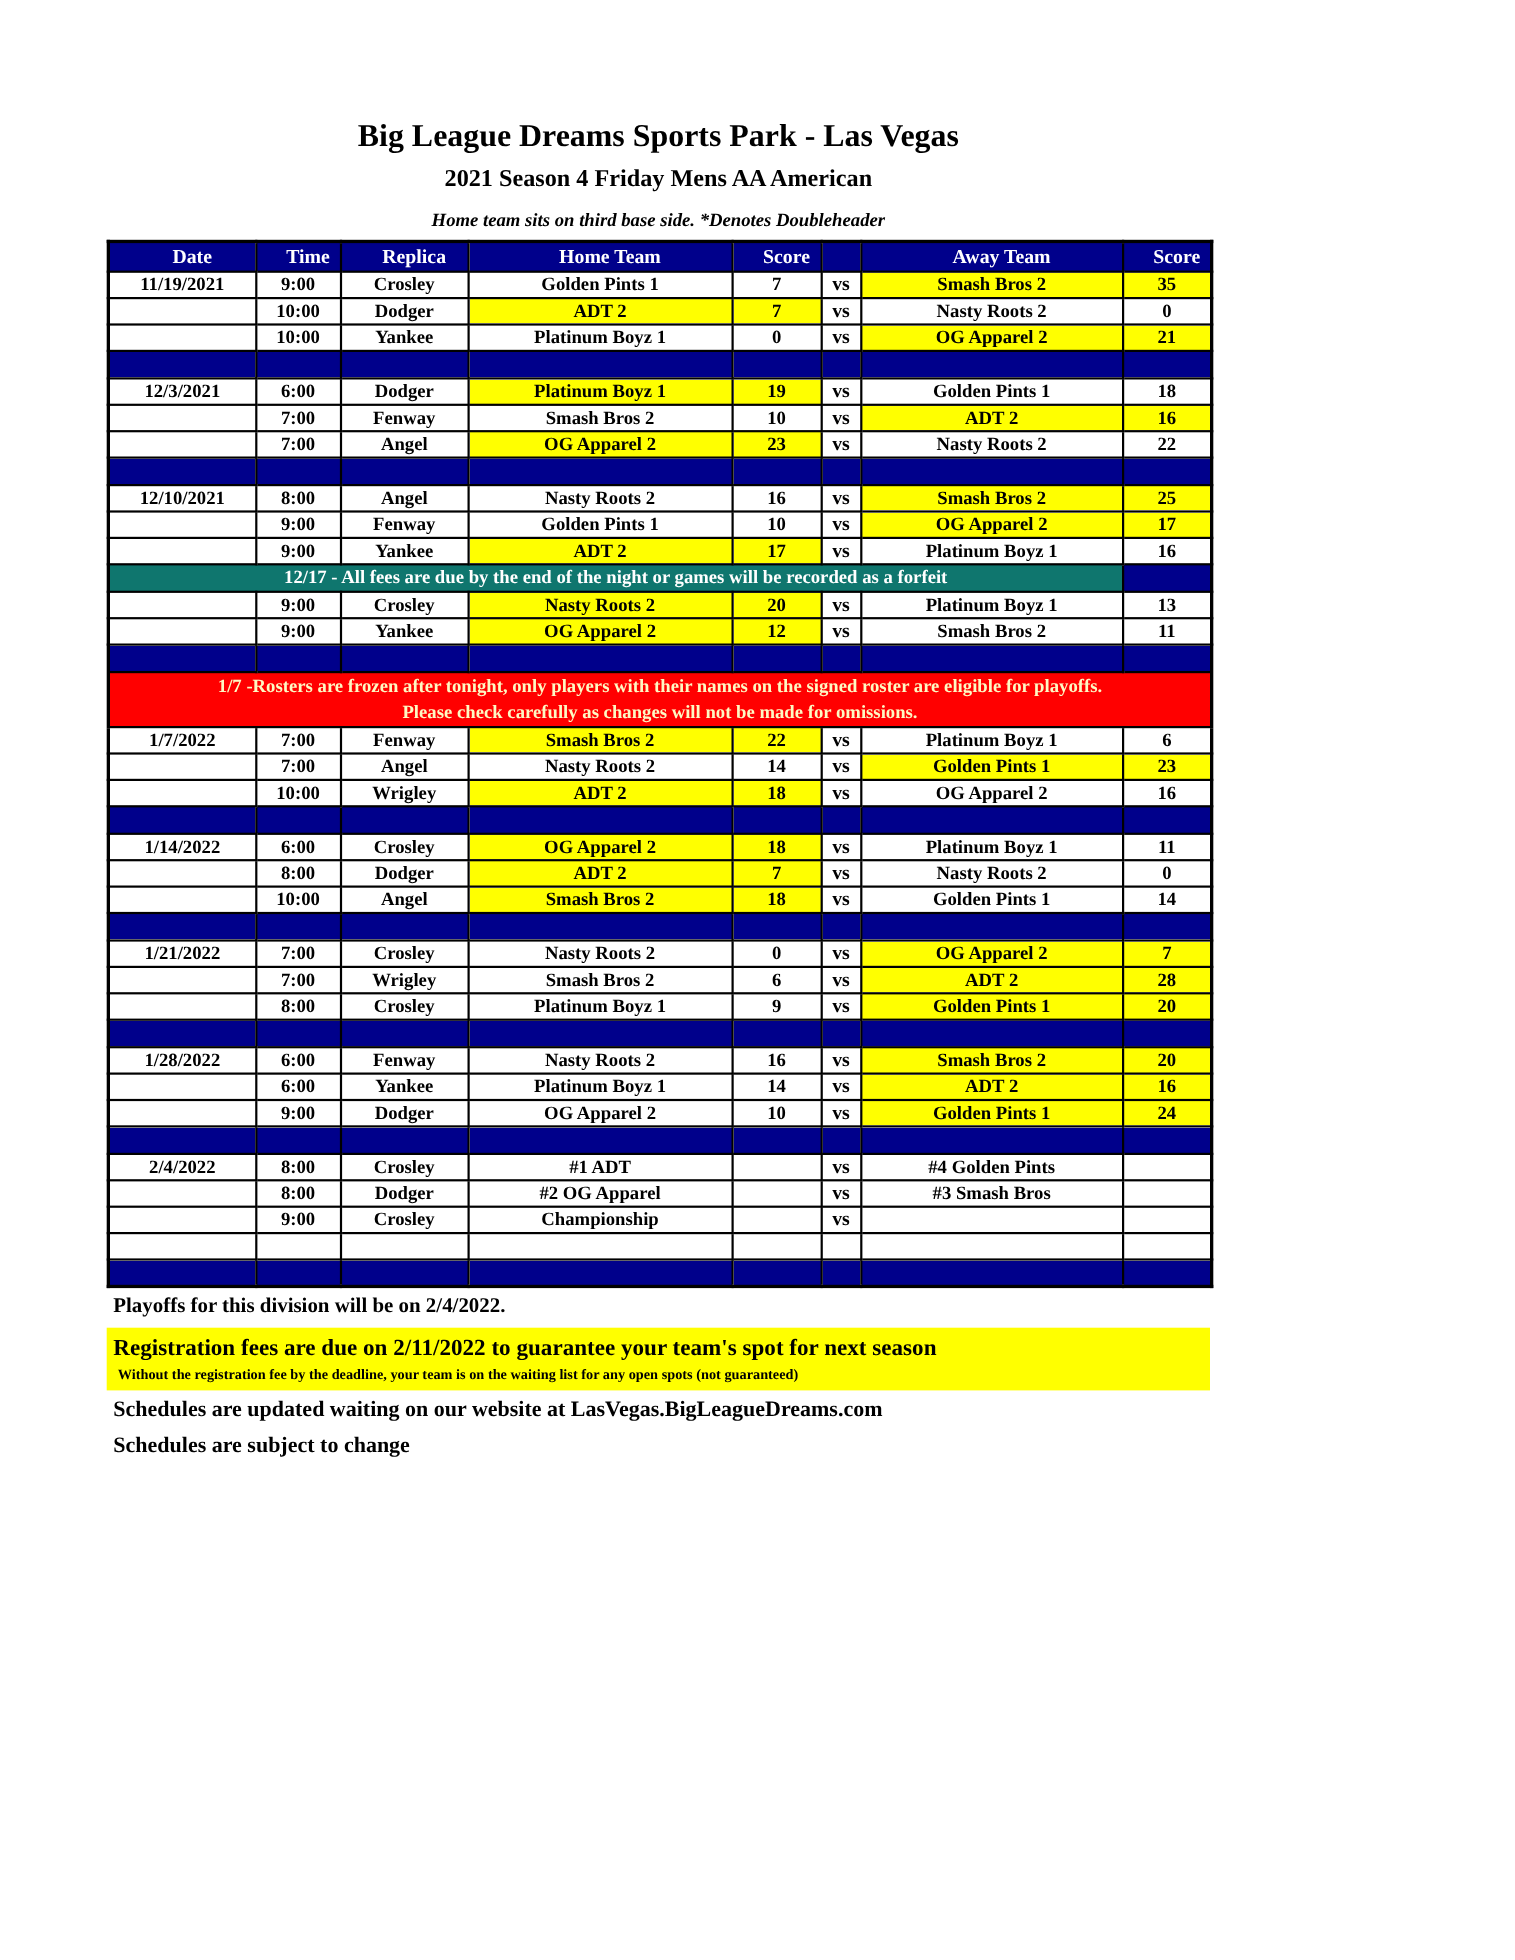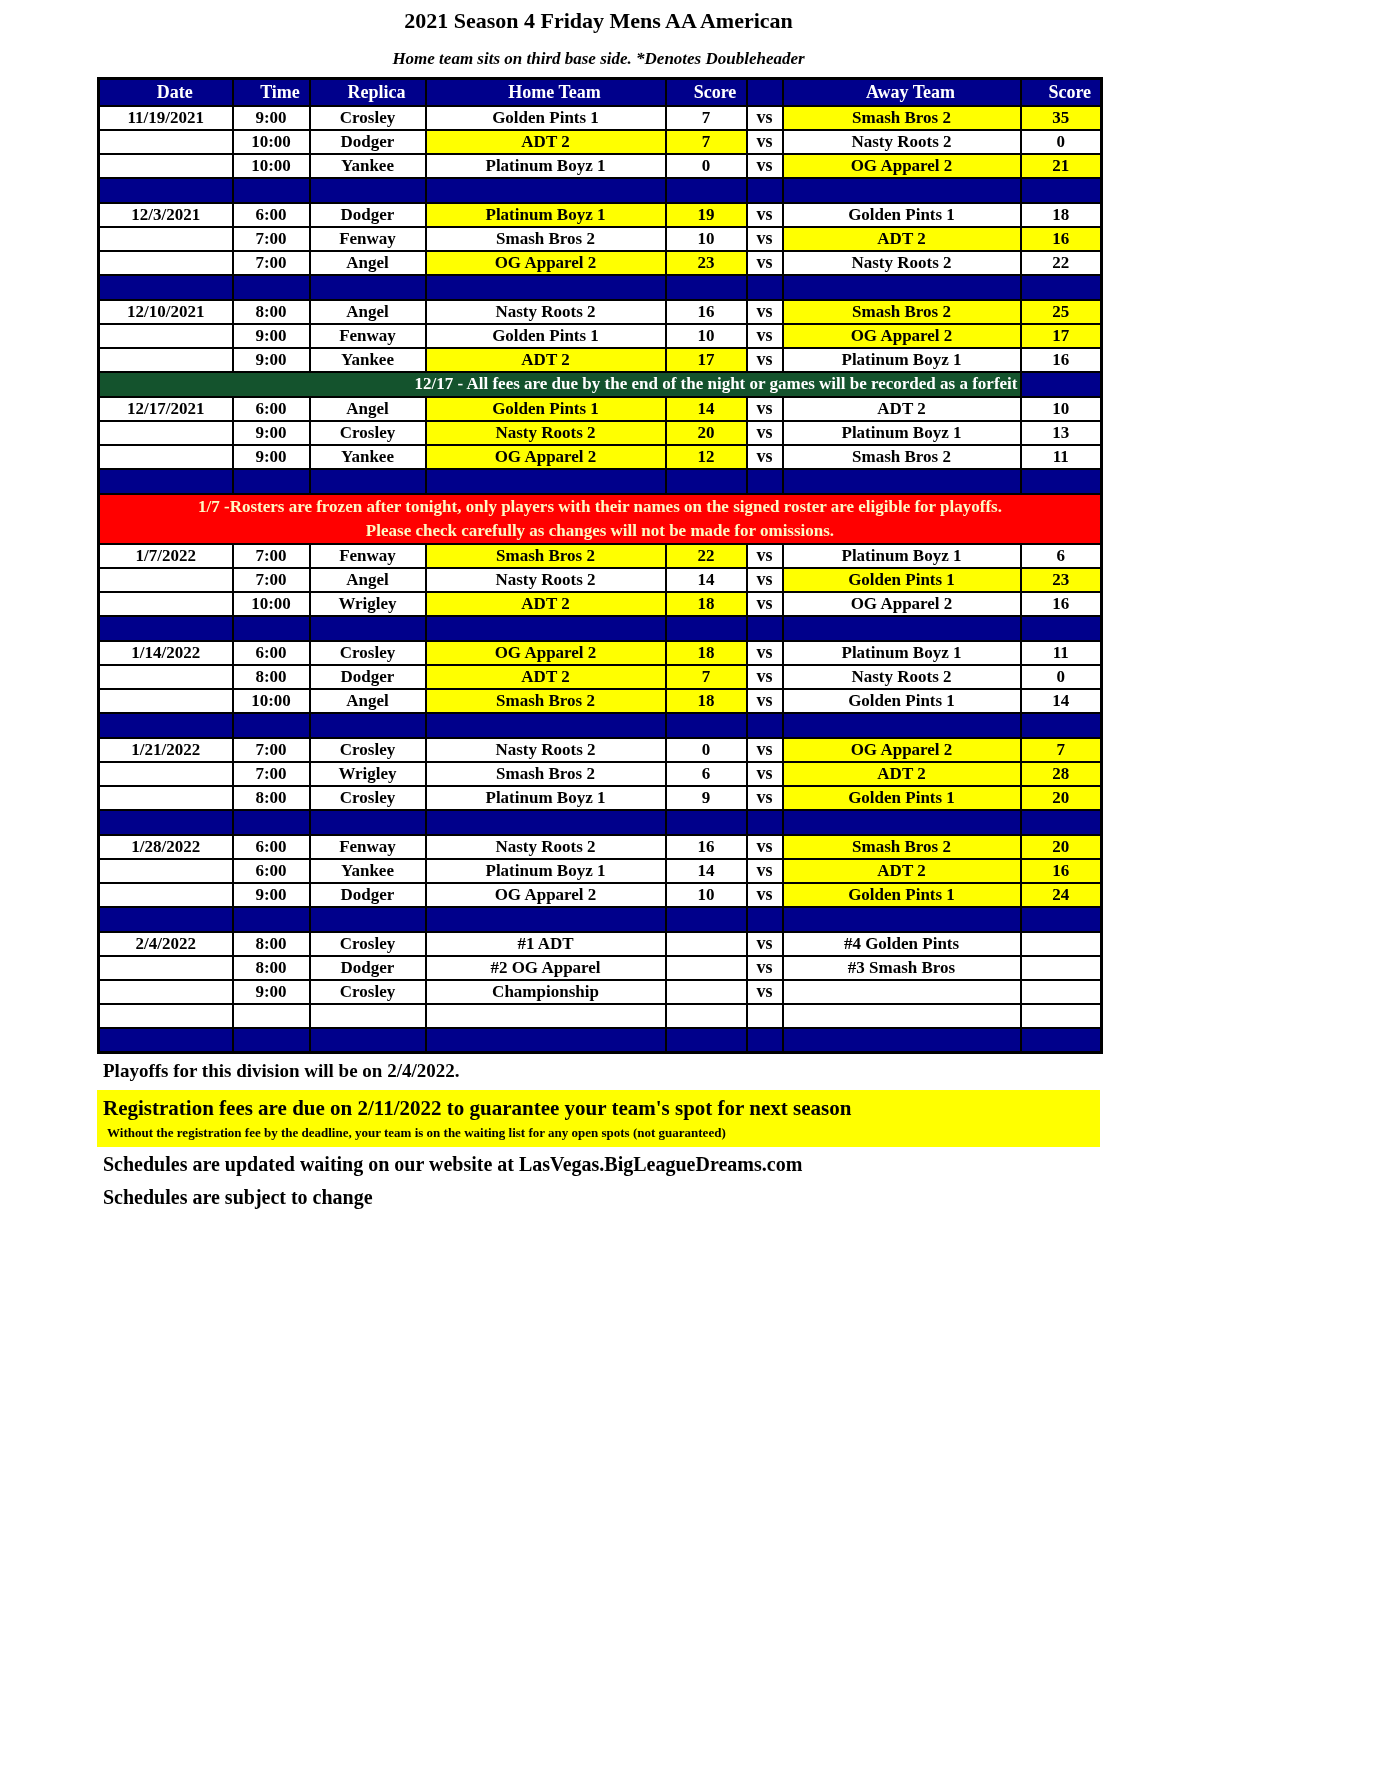--- a/index.html
+++ b/index.html
@@ -32,35 +32,36 @@
     overflow:hidden; white-space:nowrap;
     text-align:center; vertical-align:middle;
     padding:0 2px; box-sizing:border-box;
   }
   th { background:#00008B; color:#fff; font-size:18px; height:27px; font-weight:bold;padding-left:20px; }
   td { font-size:17px; height:24px; font-weight:bold; }
   td.win { background:#FFFF00; }
   td.c-vs { font-size:18px; }
   tr.sep td, td.c-sep { background:#00008B; height:25px; }
   td.c-empty { background:#ffffff; }
-  td.notice-blue { background:#14532d; color:#ffffff; font-size:17px;text-align:right; }
+  td.notice-blue { background:#0f766e; color:#ffffff; font-size:17px; }
   td.notice-red { background:#FF0000; color:#fef9c3; font-size:17px; height:49px; border-left:3px solid #000; border-right:3px solid #000; }
   td.notice-red div { line-height:24px; }
   .footer { margin-top:3px; }
   .footer-line { font-size:19px; padding:3px 6px; }
   .yellow-band { background:#FFFF00; padding:2px 0; margin-top:5px; }
   .footer-registration { font-size:21px; padding:4px 6px 2px 6px; }
   .footer-waiting { font-size:13px; padding:2px 6px 4px 10px; }
   .footer-website { font-size:20px; padding:6px 6px 2px 6px; }
   .footer-subject { font-size:20px; padding:8px 6px 2px 6px; }
 </style>
 </head>
 <body>
 
 <div class="content">
+  <h1 class="page-title">Big League Dreams Sports Park - Las Vegas</h1>
   <h2 class="page-subtitle">2021 Season 4 Friday Mens AA American</h2>
   <div class="schedule-note">Home team sits on third base side.  *Denotes Doubleheader</div>
 
   <table class="schedule">
     <colgroup>
       <col style="width:134px">
         <col style="width:77px">
         <col style="width:116px">
         <col style="width:240px">
       <col style="width:81px">
@@ -189,30 +190,20 @@
           <td class="c-score win">17</td>
           <td class="c-vs">vs</td>
           <td class="c-team">Platinum Boyz 1</td>
           <td class="c-score">16</td>
         </tr>
         <tr>
           <td class="notice-blue" colspan="7">12/17 - All fees are due by the end of the night or games will be recorded as a forfeit</td>
           <td class="c-sep"></td>
         </tr>
         <tr>
-          <td class="c-date">12/17/2021</td>
-          <td class="c-time">6:00</td>
-          <td class="c-replica">Angel</td>
-          <td class="c-team win">Golden Pints 1</td>
-          <td class="c-score win">14</td>
-          <td class="c-vs">vs</td>
-          <td class="c-team">ADT 2</td>
-          <td class="c-score">10</td>
-        </tr>
-        <tr>
           <td class="c-date"></td>
           <td class="c-time">9:00</td>
           <td class="c-replica">Crosley</td>
           <td class="c-team win">Nasty Roots 2</td>
           <td class="c-score win">20</td>
           <td class="c-vs">vs</td>
           <td class="c-team">Platinum Boyz 1</td>
           <td class="c-score">13</td>
         </tr>
         <tr>

